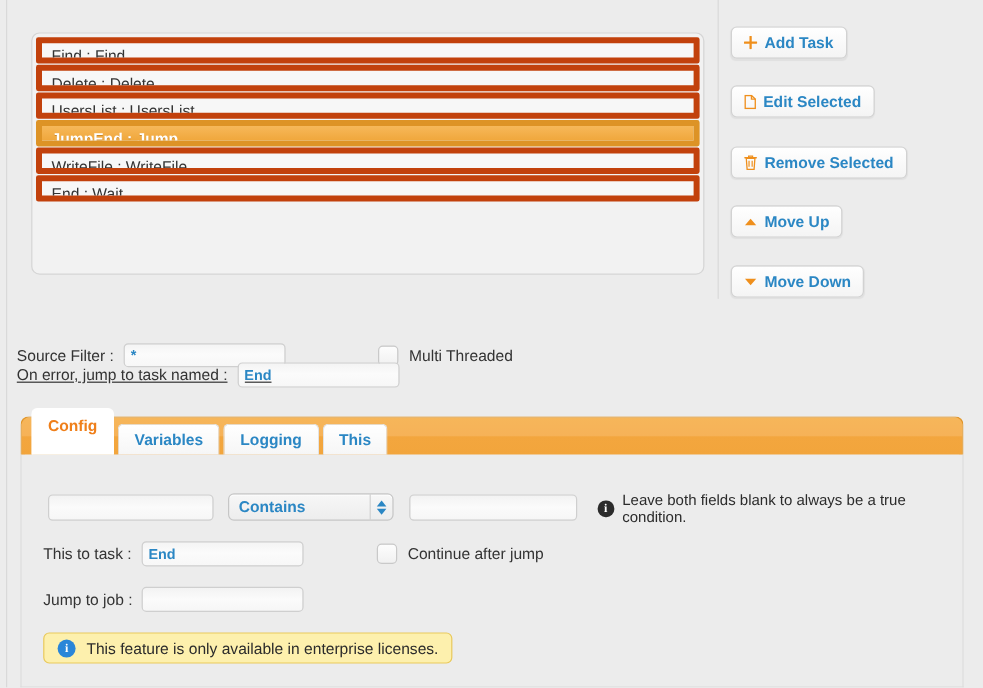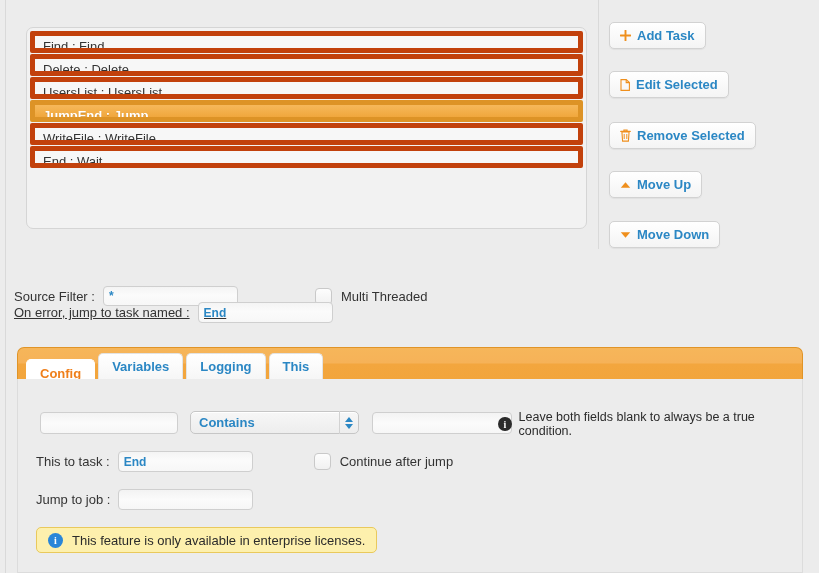--- a/index.html
+++ b/index.html
@@ -138,21 +138,21 @@
     border-radius: 5px 5px 0 0;
     font-size: 13px;
     font-weight: bold;
     color: #2b87c4;
     cursor: pointer;
     white-space: nowrap;
   }
   .tab.active {
     background: #ffffff;
     color: #ef7f1a;
-    height: 20px;
+    height: 39px;
     line-height: 27px;
     border-color: #ffffff;
   }
   .panel {
     position: absolute;
     left: 17px; top: 379px;
     width: 786px; height: 194px;
     background: #ececec;
     border: 1px solid #dcdcdc;
     border-top: none;
@@ -163,21 +163,21 @@
   .r3 { left: 18px; top: 110px; }
   .r4 { left: 18px; top: 148px; }
   .txt-cond {
     width: 138px; height: 22px;
     background: linear-gradient(180deg,#f3f3f3 0%,#fbfbfb 50%,#f6f6f6 100%);
     border: 1px solid #cfcfcf;
     border-radius: 4px;
   }
   .selectbox {
     position: relative;
-    width: 169px; height: 23px;
+    width: 138px; height: 23px;
     margin-left: 12px;
     background: linear-gradient(180deg,#f7f7f7 0%,#ededed 100%);
     border: 1px solid #c6c6c6;
     border-radius: 5px;
     display: flex;
     align-items: center;
     padding-left: 8px;
     font-size: 13px;
     font-weight: bold;
     color: #2b87c4;

